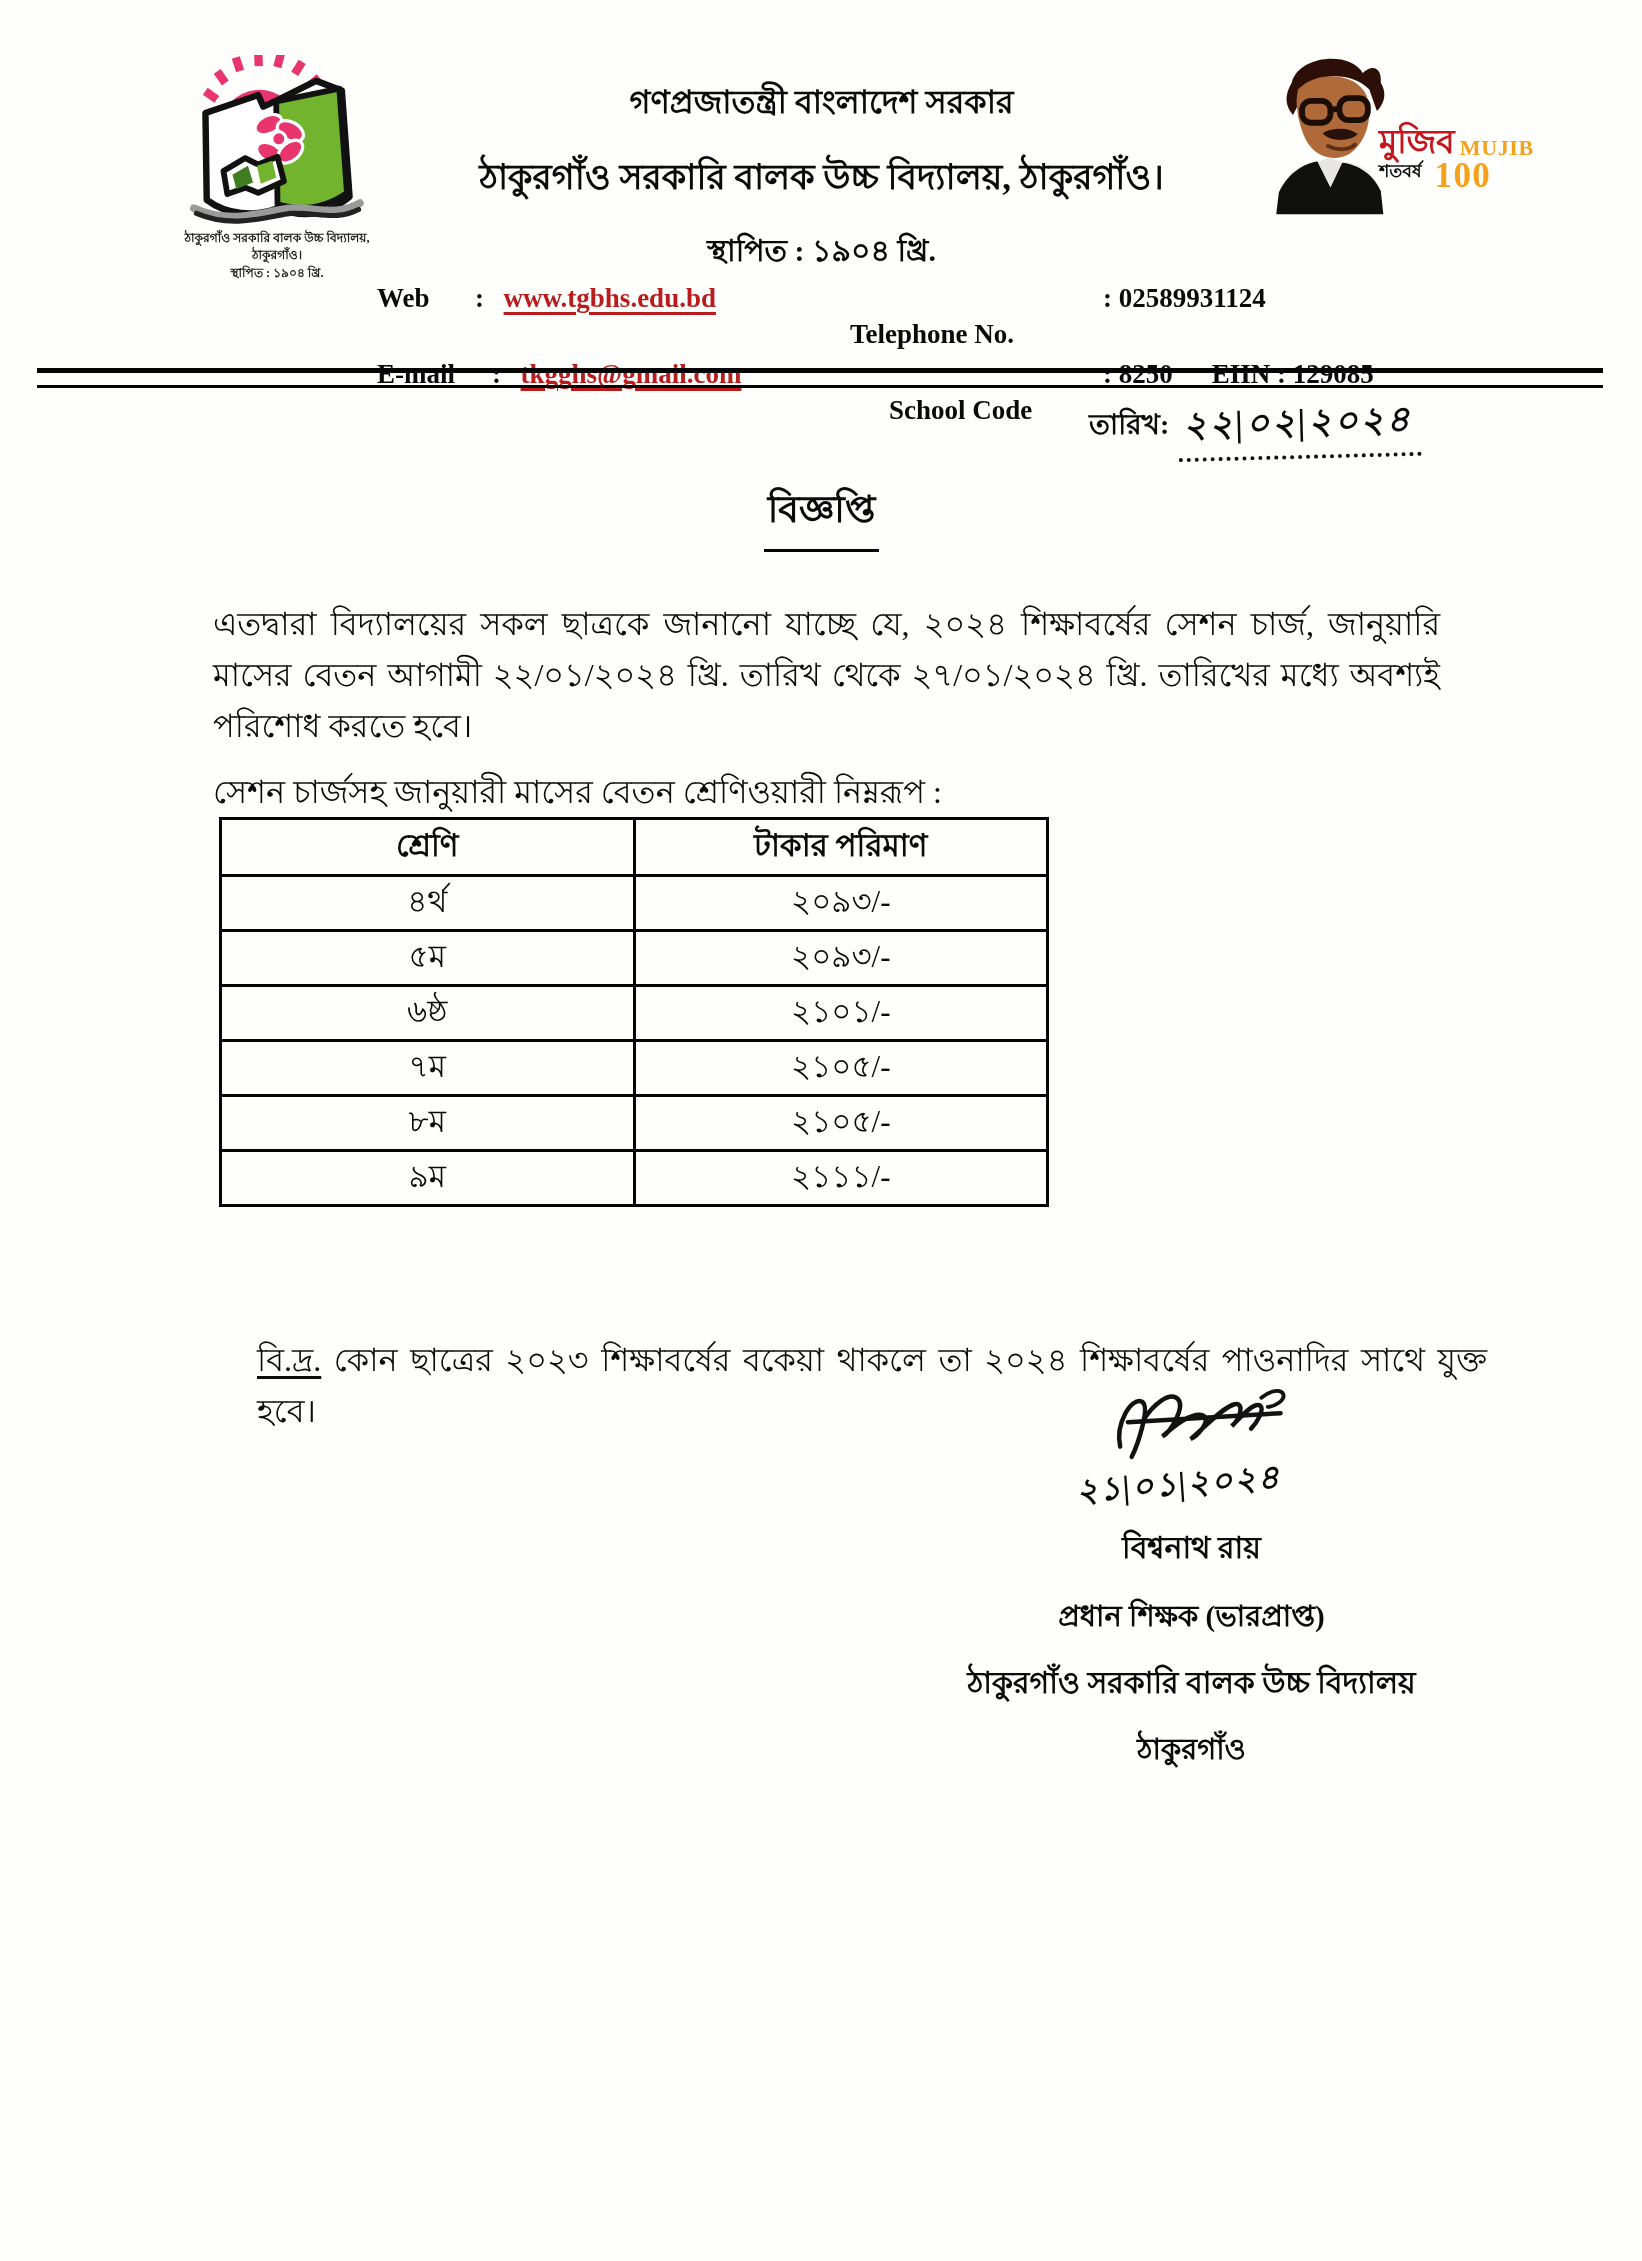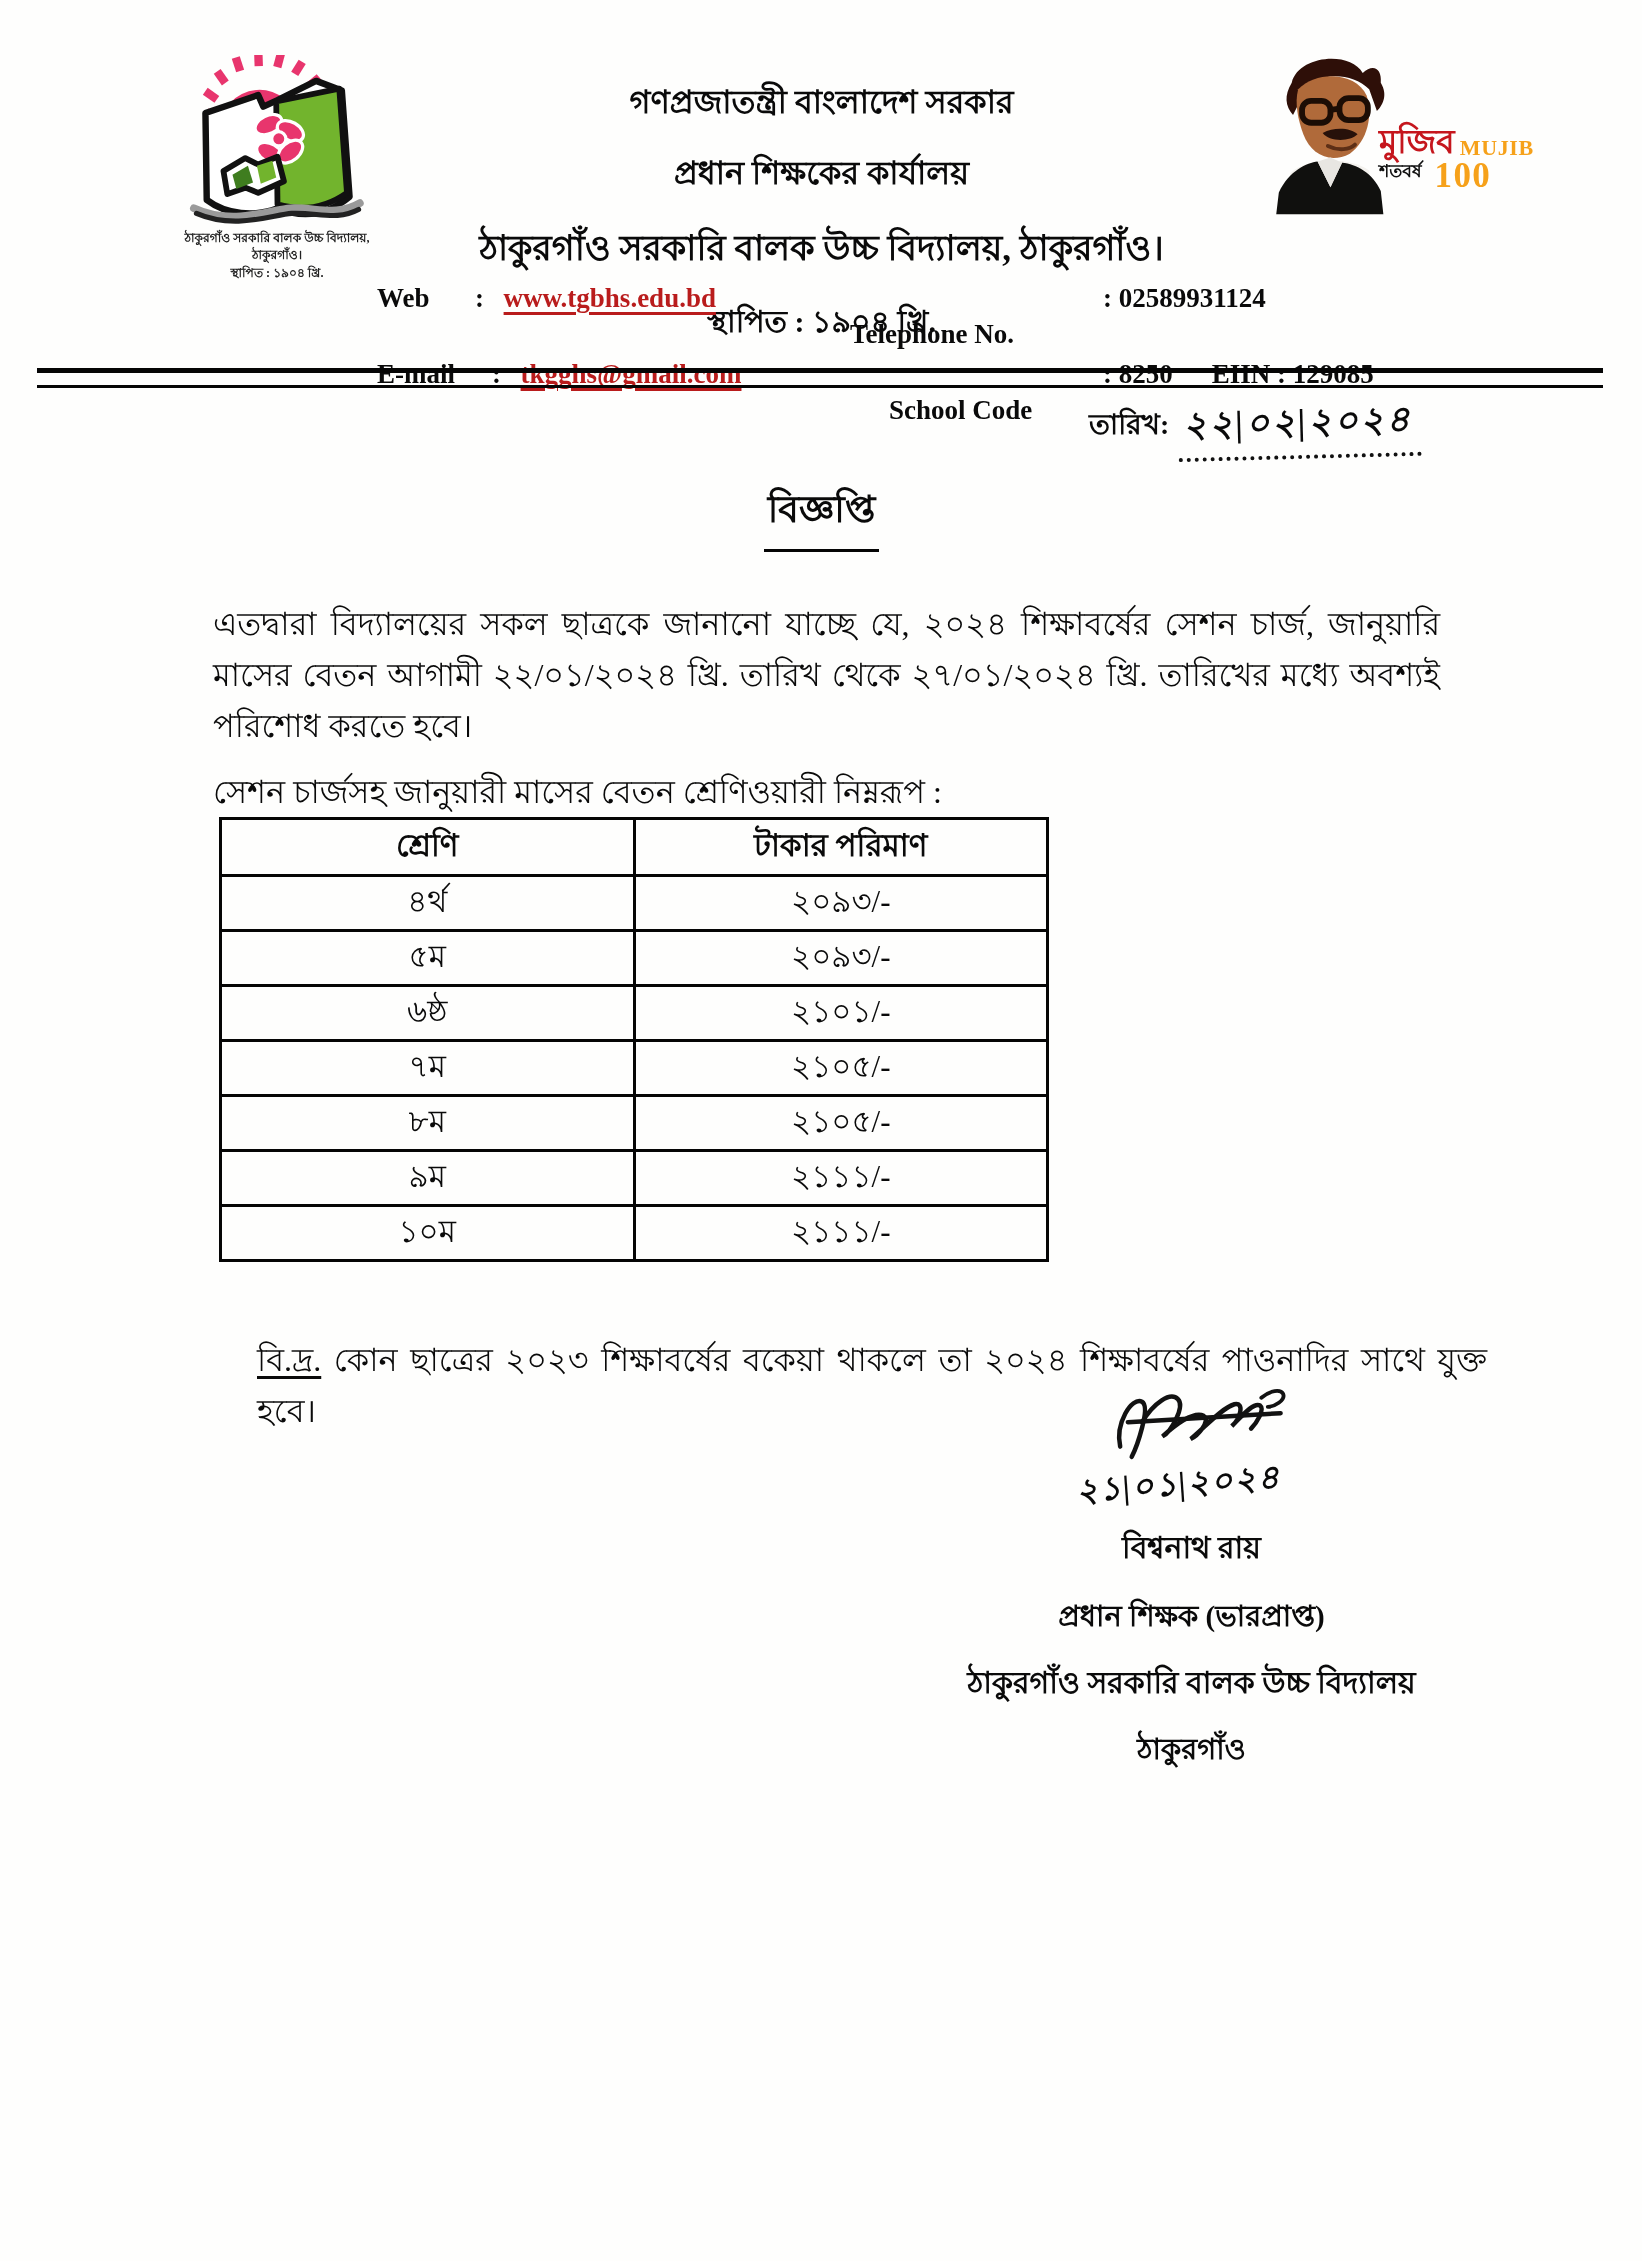--- a/index.html
+++ b/index.html
@@ -115,21 +115,20 @@
 
       <path d="M20 238 C80 266 140 240 170 238 C210 236 240 252 278 230" fill="none" stroke="#9a9a9a" stroke-width="12" stroke-linecap="round"></path>
       <path d="M24 246 C84 272 142 248 172 246 C212 244 242 258 276 240" fill="none" stroke="#222" stroke-width="8" stroke-linecap="round"></path>
     </svg>
     <div class="logo-caption">ঠাকুরগাঁও সরকারি বালক উচ্চ বিদ্যালয়, ঠাকুরগাঁও।</div>
     <div class="logo-caption">স্থাপিত : ১৯০৪ খ্রি.</div>
   </div>
 
   <div class="header-center">
     <div class="hc-line1">গণপ্রজাতন্ত্রী বাংলাদেশ সরকার</div>
-    <div class="hc-line2">প্রধান শিক্ষকের কার্যালয়</div>
     <div class="hc-line3">ঠাকুরগাঁও সরকারি বালক উচ্চ বিদ্যালয়, ঠাকুরগাঁও।</div>
     <div class="hc-line4">স্থাপিত : ১৯০৪ খ্রি.</div>
   </div>
 
   <div class="mujib-logo">
     <svg width="142" height="171" viewBox="0 0 220 265">
 
       <path d="M60 60 C70 18 150 10 170 45 C186 30 200 38 198 60 C210 80 200 96 192 104 L180 70 C150 40 90 44 78 78 L62 110 C50 96 48 80 60 60 Z" fill="#2e0f08"></path>
 
       <path d="M70 70 C100 40 160 44 176 80 C186 110 178 150 150 170 C120 186 90 172 78 140 C70 118 64 92 70 70 Z" fill="#b06a3a"></path>
@@ -225,24 +224,20 @@
       <tr>
         <td>৭ম</td>
         <td>২১০৫/-</td>
       </tr>
       <tr>
         <td>৮ম</td>
         <td>২১০৫/-</td>
       </tr>
       <tr>
         <td>৯ম</td>
-        <td>২১১১/-</td>
-      </tr>
-      <tr>
-        <td>১০ম</td>
         <td>২১১১/-</td>
       </tr>
     </tbody>
   </table>
 
   <p class="note-par"><span class="note-label">বি.দ্র.</span><span> কোন ছাত্রের ২০২৩ শিক্ষাবর্ষের বকেয়া থাকলে তা ২০২৪ শিক্ষাবর্ষের পাওনাদির সাথে যুক্ত হবে।</span></p>
 
   <div class="signature">
     <svg class="sig-scrawl" width="213" height="77" viewBox="0 0 330 120">
       <path d="M18 96 C10 60 36 18 52 26 C66 34 44 96 36 112 M52 58 C70 28 96 10 108 22 C120 34 96 74 84 80 C104 62 132 40 148 48 C160 56 138 80 128 84 C150 66 176 36 196 30 C212 26 206 52 192 64 C208 48 226 26 236 32 C244 38 230 60 222 68" fill="none" stroke="#121212" stroke-width="7" stroke-linecap="round"></path>

